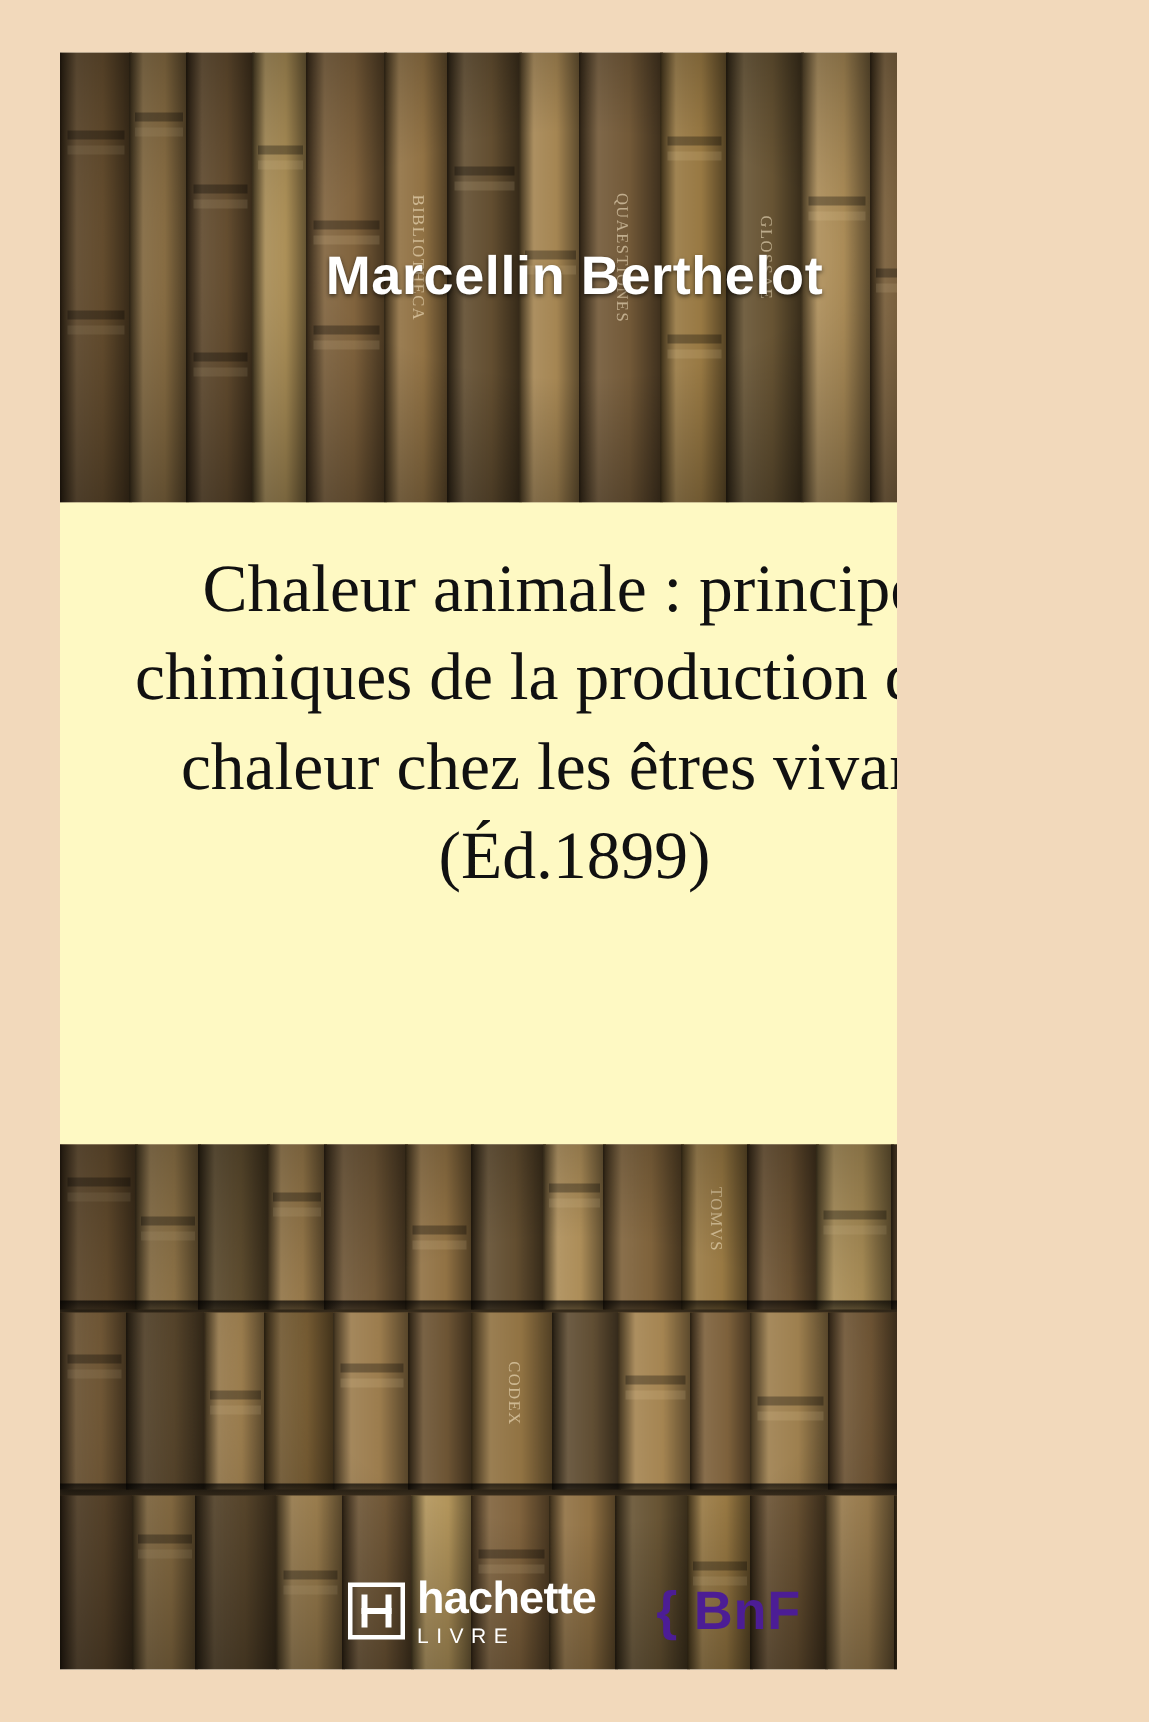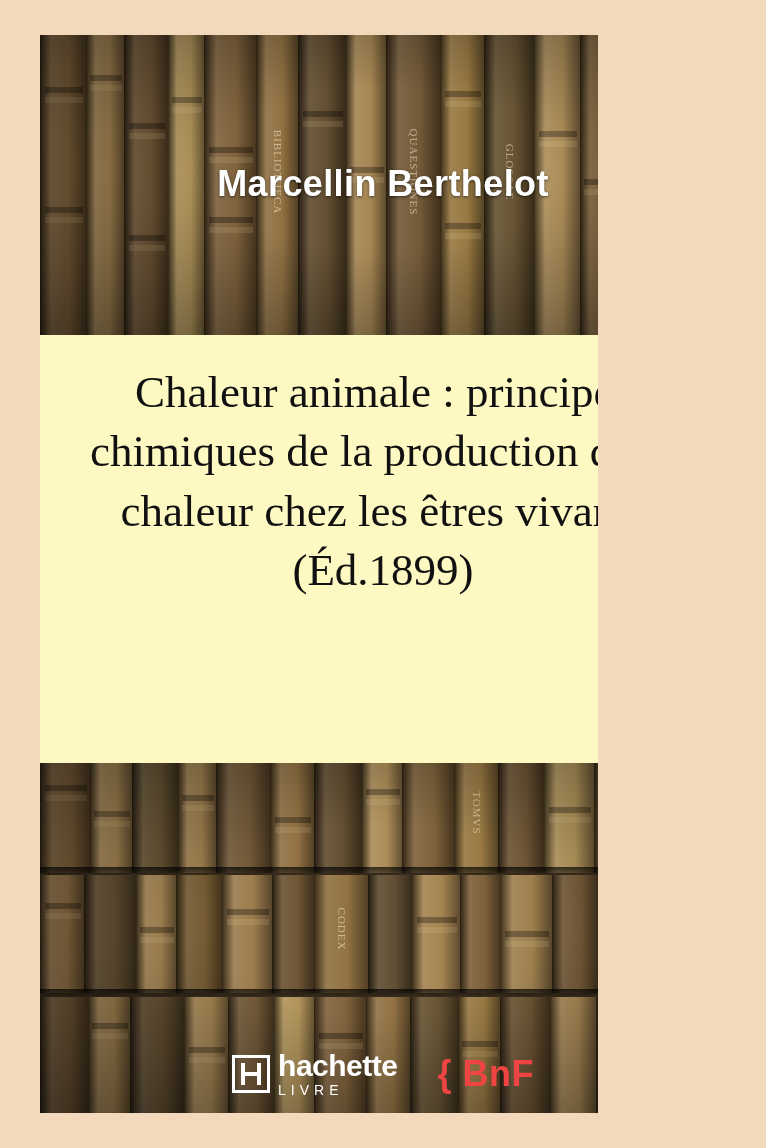--- a/index.html
+++ b/index.html
@@ -218,21 +218,21 @@
     font-family: "Liberation Sans", sans-serif;
     font-size: 14px;
     color: #ffffff;
     letter-spacing: 5px;
     margin-top: 2px;
   }
   .bnf {
     font-family: "Liberation Sans", sans-serif;
     font-weight: bold;
     font-size: 36px;
-    color: #ef4444;
+    color: #4c1d95;
     letter-spacing: 0.5px;
   }
 </style>
 </head>
 <body>
 
 <div class="cover">
   <div class="page">
 
     <div class="band-top">

